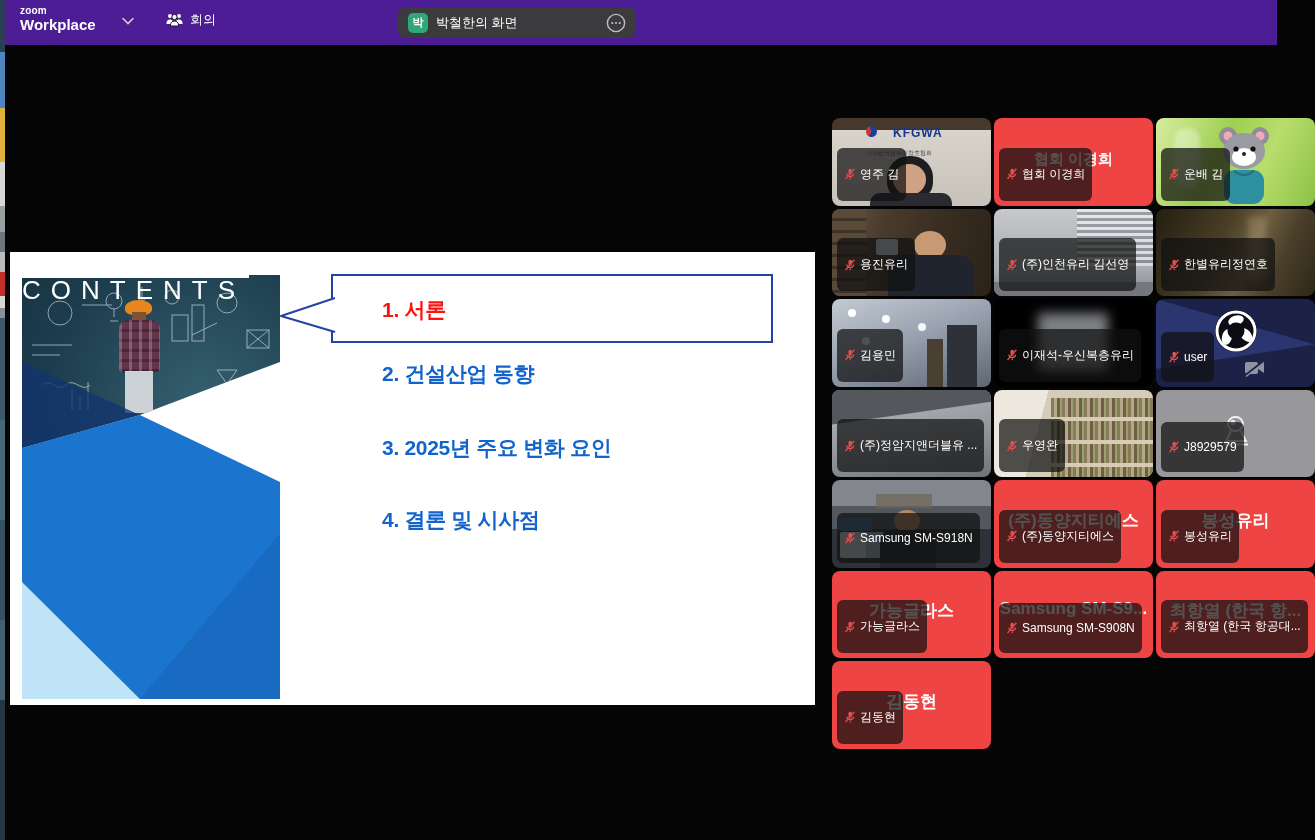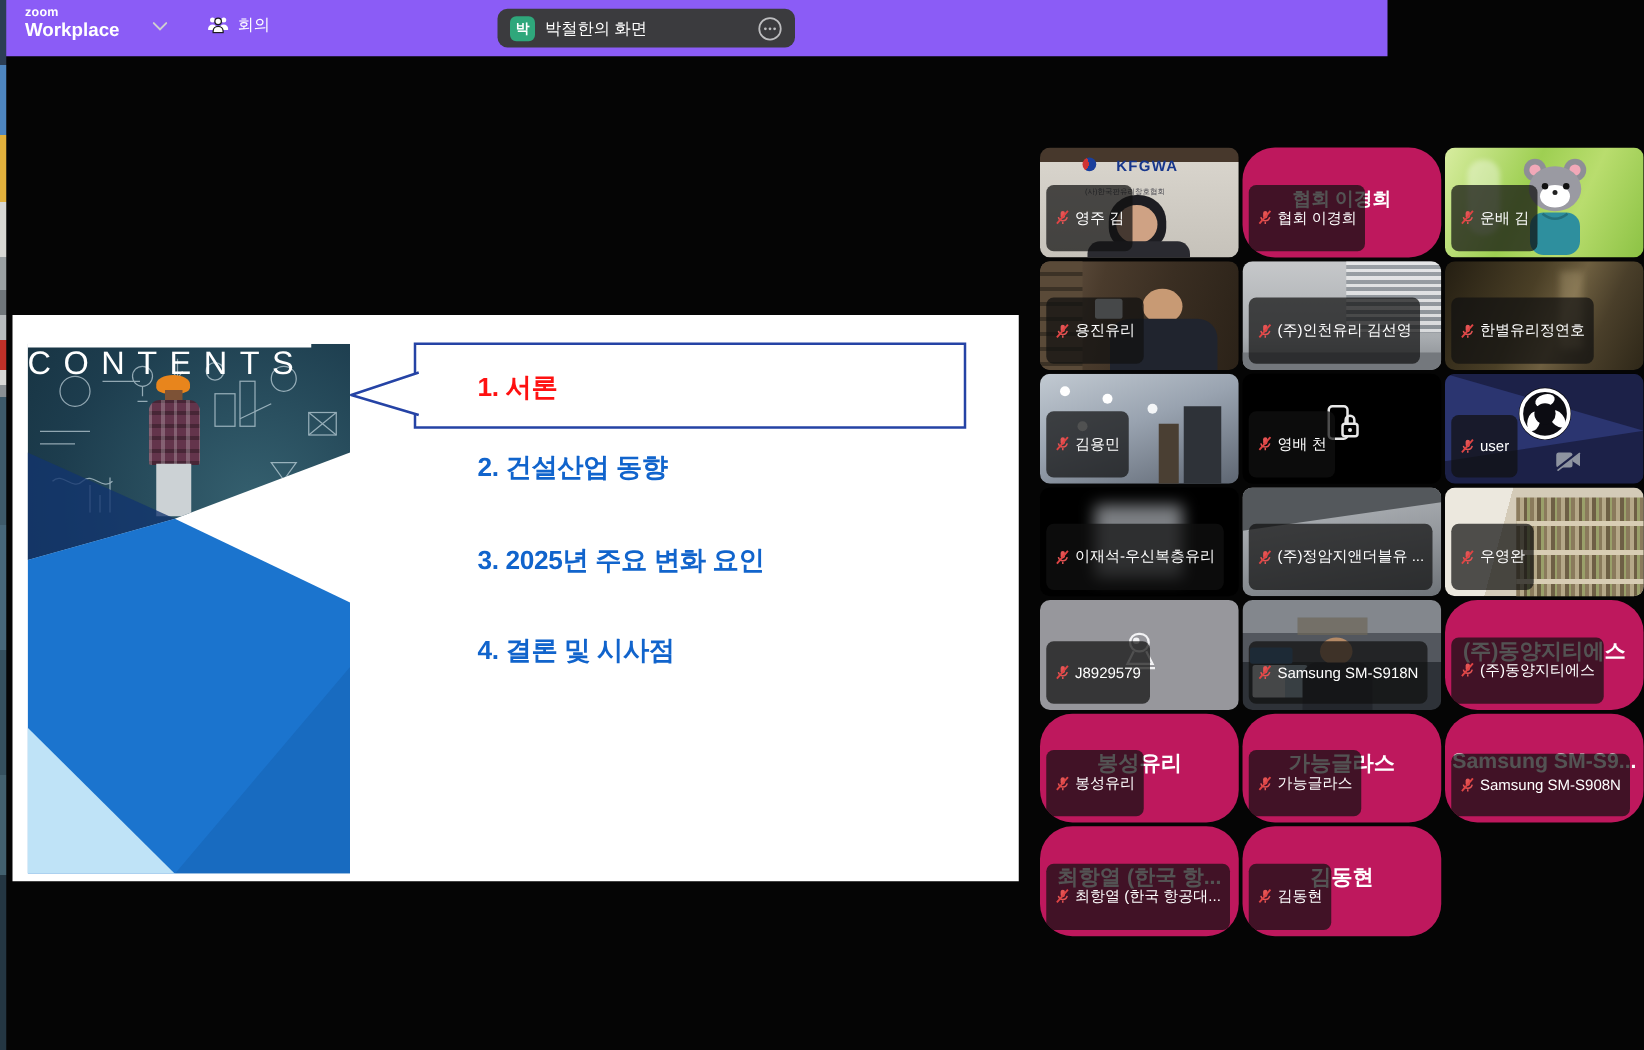--- a/index.html
+++ b/index.html
@@ -6,21 +6,21 @@
   body{width:1315px;height:840px;position:relative;overflow:hidden;
        font-family:"Liberation Sans","DejaVu Sans",sans-serif;color:#fff;}
   
   .left-strip{position:absolute;left:0;top:0;width:5px;height:840px;z-index:5;
     background:linear-gradient(180deg,
       #2c3e54 0 52px,#4e86c0 52px 108px,#e2b13c 108px 162px,#d8d8d4 162px 206px,
       #9aa0a2 206px 232px,#70767a 232px 252px,#b8bcbe 252px 272px,#c03028 272px 296px,
       #d8d8d6 296px 308px,#8a9094 308px 318px,#3e5a6a 318px 420px,#47677a 420px 520px,
       #35505e 520px 620px,#42606e 620px 700px,#243642 700px 840px);}
   
-  .topbar{position:absolute;left:0;top:0;width:1110px;height:45px;background:#8b5cf6;z-index:4;}
+  .topbar{position:absolute;left:0;top:0;width:1277px;height:45px;background:#4c1d95;z-index:4;}
   .logo{position:absolute;left:20px;top:6px;line-height:1.05;cursor:pointer;}
   .logo .l1{display:block;font-size:10px;font-weight:700;letter-spacing:.2px;}
   .logo .l2{display:block;font-size:15px;font-weight:700;}
   .chev{position:absolute;left:122px;top:17px;}
   .meeting{position:absolute;left:166px;top:11px;display:flex;align-items:center;gap:7px;font-size:13px;}
   .sharetab{position:absolute;left:398px;top:7px;width:238px;height:31px;background:#3b3b3e;
     border-radius:8px;display:flex;align-items:center;gap:8px;padding:0 10px;box-sizing:border-box;}
   .sharetab .av{width:20px;height:20px;border-radius:5px;background:var(--avatar-green,#2fa77b);
     font-size:11px;font-weight:700;display:flex;align-items:center;justify-content:center;flex:none;}
   .sharetab .ttl{font-size:13px;flex:1;white-space:nowrap;}
@@ -48,21 +48,21 @@
     border:2px solid var(--callout-border,#2543a5);box-sizing:border-box;}
   .pointer{position:absolute;left:270px;top:40px;z-index:2;}
   .slide-item{position:absolute;left:372px;font-size:21px;font-weight:700;color:var(--accent-blue,#1164cc);
     letter-spacing:-.3px;white-space:nowrap;}
   .slide-item.hl{color:var(--accent-red,#fe1111);z-index:3;}
   .it1{top:44px;}.it2{top:108px;}.it3{top:182px;}.it4{top:254px;}
   
   .grid{position:absolute;left:832px;top:118px;width:483px;display:grid;
     grid-template-columns:repeat(3,159px);grid-auto-rows:87.5px;gap:3px;}
   .tile{position:relative;border-radius:8px;overflow:hidden;background:#000;cursor:pointer;}
-  .tile-audio{background:#be185d;border-radius:26px;}
+  .tile-audio{background:#ef4444;}
   .tile-active{outline:3px solid var(--active-border,#31e88c);outline-offset:-3px;border-radius:10px;}
   .art{position:absolute;inset:0;}
   .center-name{position:absolute;top:36%;left:4px;right:4px;text-align:center;font-weight:700;
     font-size:15px;color:#fff;white-space:nowrap;overflow:hidden;}
   .center-name.lg{font-size:17px;top:33%;}
   .name-label{position:absolute;left:5px;bottom:5px;display:flex;align-items:center;gap:4px;
     background:rgba(16,16,16,.72);border-radius:6px;padding:18px 7px;font-size:12px;color:#fff;
     max-width:93%;white-space:nowrap;overflow:hidden;box-sizing:border-box;z-index:3;}
   .mic{display:flex;flex:none;}
 </style>
@@ -282,37 +282,33 @@
             <path d="M3.6 7.6a4.8 4.8 0 0 0 9.4 0" fill="none" stroke="#e35454" stroke-width="1.6"></path>
             <line x1="8.3" y1="12.6" x2="8.3" y2="15" stroke="#e35454" stroke-width="1.6"></line>
             <line x1="13.8" y1="1" x2="2" y2="14.6" stroke="#e04444" stroke-width="2"></line>
           </svg>
         </span>
         <span>김용민</span>
       </div>
     </div>
     <div class="tile">
       <div class="art">
-        <svg width="34" height="36" viewBox="0 0 34 36" style="position:absolute;left:63px;top:24px" fill="none" stroke="#e8e8e8" stroke-width="2">
-          <rect x="6" y="2" width="15" height="26" rx="3"></rect>
-          <path d="M19.5 16v-3a3.5 3.5 0 0 1 7 0v3"></path>
-          <rect x="17" y="16" width="12" height="10" rx="2" fill="#000"></rect>
-          <circle cx="23" cy="21" r="1.6" fill="#e8e8e8" stroke="none"></circle>
-        </svg>
-      </div>
-      <div class="name-label">
-        <span class="mic">
-          <svg width="12" height="12" viewBox="0 0 16 16">
-            <rect x="6" y="1" width="4.6" height="8" rx="2.3" fill="#e35454"></rect>
-            <path d="M3.6 7.6a4.8 4.8 0 0 0 9.4 0" fill="none" stroke="#e35454" stroke-width="1.6"></path>
-            <line x1="8.3" y1="12.6" x2="8.3" y2="15" stroke="#e35454" stroke-width="1.6"></line>
-            <line x1="13.8" y1="1" x2="2" y2="14.6" stroke="#e04444" stroke-width="2"></line>
-          </svg>
-        </span>
-        <span>영배 천</span>
+        <div style="position:absolute;inset:0;background:linear-gradient(135deg,#8c9aa8 0,#76education 0,#7e8c9a 40%,#b4bec8 60%,#8795a2 100%)"></div>
+        <div style="position:absolute;left:44px;top:14px;width:70px;height:58px;background:rgba(225,232,238,.55);filter:blur(6px)"></div>
+      </div>
+      <div class="name-label">
+        <span class="mic">
+          <svg width="12" height="12" viewBox="0 0 16 16">
+            <rect x="6" y="1" width="4.6" height="8" rx="2.3" fill="#e35454"></rect>
+            <path d="M3.6 7.6a4.8 4.8 0 0 0 9.4 0" fill="none" stroke="#e35454" stroke-width="1.6"></path>
+            <line x1="8.3" y1="12.6" x2="8.3" y2="15" stroke="#e35454" stroke-width="1.6"></line>
+            <line x1="13.8" y1="1" x2="2" y2="14.6" stroke="#e04444" stroke-width="2"></line>
+          </svg>
+        </span>
+        <span>이재석-우신복층유리</span>
       </div>
     </div>
     <div class="tile">
       <div class="art">
         <div style="position:absolute;inset:0;background:#1c2148"></div>
         <div style="position:absolute;inset:0;background:#2b3570;clip-path:polygon(0 0,100% 52%,0 80%)"></div>
         <svg width="46" height="46" viewBox="0 0 46 46" style="position:absolute;left:57px;top:9px">
           <circle cx="23" cy="23" r="21" fill="#0c0c12"></circle>
           <circle cx="23" cy="23" r="19" fill="none" stroke="#fff" stroke-width="3"></circle>
           <ellipse cx="23" cy="12.5" rx="8" ry="5" fill="#fff" transform="rotate(-18 23 12.5)"></ellipse>
@@ -334,37 +330,20 @@
             <path d="M3.6 7.6a4.8 4.8 0 0 0 9.4 0" fill="none" stroke="#e35454" stroke-width="1.6"></path>
             <line x1="8.3" y1="12.6" x2="8.3" y2="15" stroke="#e35454" stroke-width="1.6"></line>
             <line x1="13.8" y1="1" x2="2" y2="14.6" stroke="#e04444" stroke-width="2"></line>
           </svg>
         </span>
         <span>user</span>
       </div>
     </div>
     <div class="tile">
       <div class="art">
-        <div style="position:absolute;inset:0;background:linear-gradient(135deg,#8c9aa8 0,#76education 0,#7e8c9a 40%,#b4bec8 60%,#8795a2 100%)"></div>
-        <div style="position:absolute;left:44px;top:14px;width:70px;height:58px;background:rgba(225,232,238,.55);filter:blur(6px)"></div>
-      </div>
-      <div class="name-label">
-        <span class="mic">
-          <svg width="12" height="12" viewBox="0 0 16 16">
-            <rect x="6" y="1" width="4.6" height="8" rx="2.3" fill="#e35454"></rect>
-            <path d="M3.6 7.6a4.8 4.8 0 0 0 9.4 0" fill="none" stroke="#e35454" stroke-width="1.6"></path>
-            <line x1="8.3" y1="12.6" x2="8.3" y2="15" stroke="#e35454" stroke-width="1.6"></line>
-            <line x1="13.8" y1="1" x2="2" y2="14.6" stroke="#e04444" stroke-width="2"></line>
-          </svg>
-        </span>
-        <span>이재석-우신복층유리</span>
-      </div>
-    </div>
-    <div class="tile">
-      <div class="art">
         <div style="position:absolute;inset:0;background:linear-gradient(170deg,#babec2 0,#94989d 55%,#6e7378 100%)"></div>
         <div style="position:absolute;left:0;top:0;width:100%;height:40%;background:#54585c;clip-path:polygon(0 0,100% 0,100% 35%,0 100%)"></div>
       </div>
       <div class="name-label">
         <span class="mic">
           <svg width="12" height="12" viewBox="0 0 16 16">
             <rect x="6" y="1" width="4.6" height="8" rx="2.3" fill="#e35454"></rect>
             <path d="M3.6 7.6a4.8 4.8 0 0 0 9.4 0" fill="none" stroke="#e35454" stroke-width="1.6"></path>
             <line x1="8.3" y1="12.6" x2="8.3" y2="15" stroke="#e35454" stroke-width="1.6"></line>
             <line x1="13.8" y1="1" x2="2" y2="14.6" stroke="#e04444" stroke-width="2"></line>

